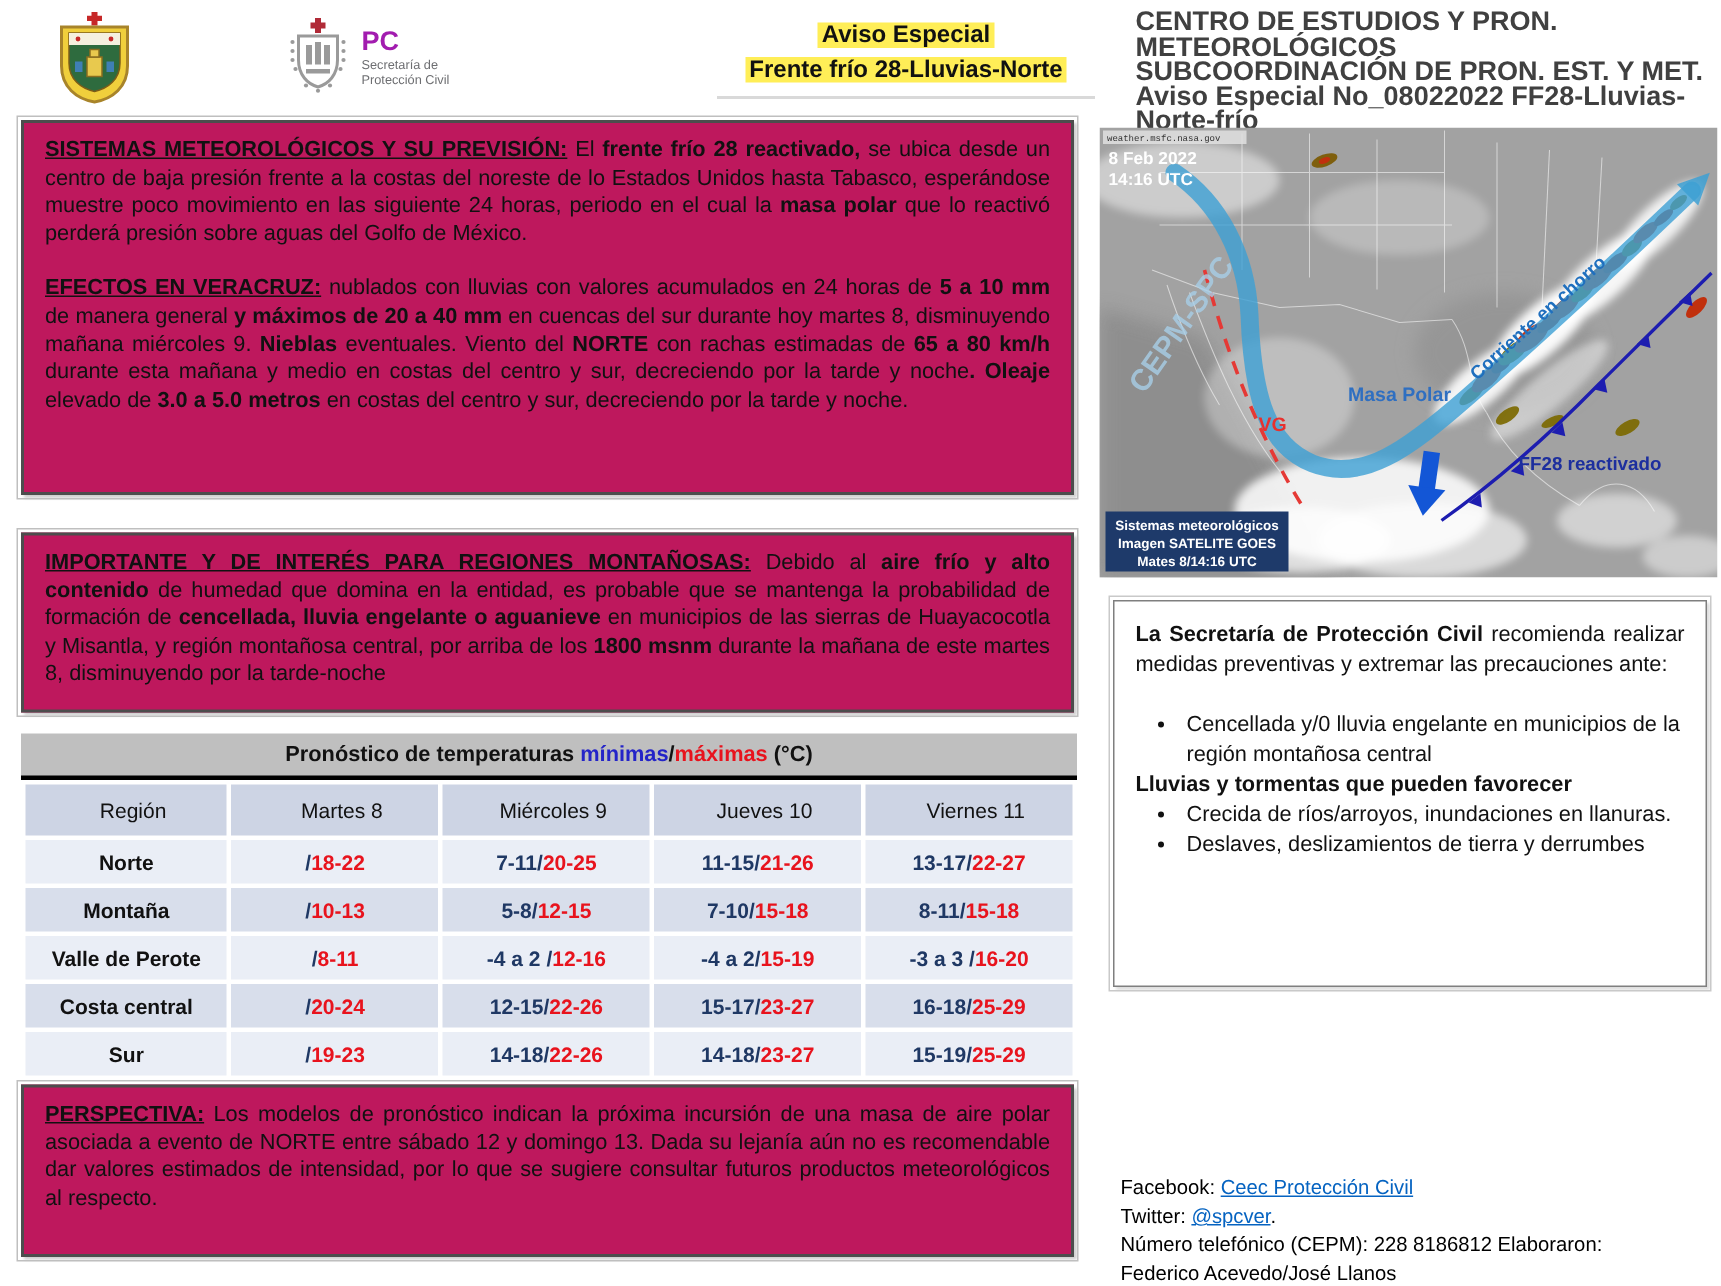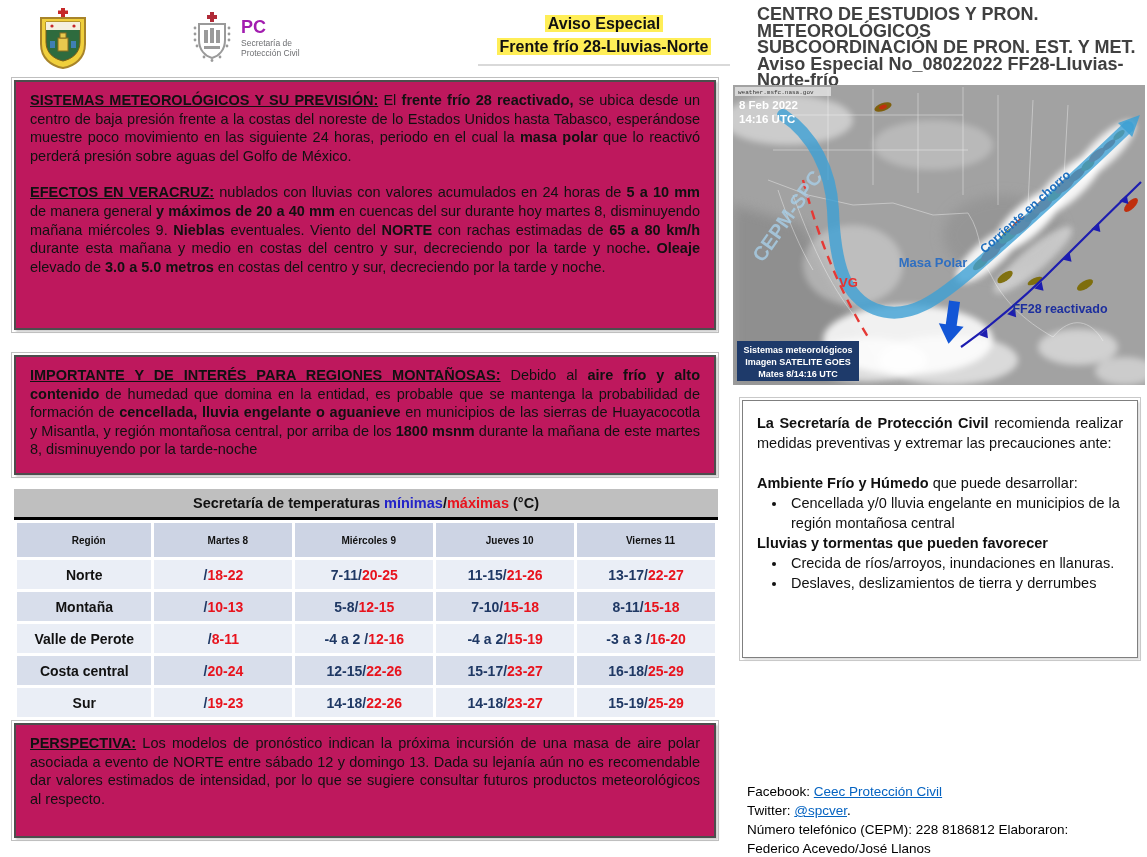--- a/index.html
+++ b/index.html
@@ -35,21 +35,21 @@
   .box2{top:355px;height:120px;}
   .box3{top:723px;height:115px;}
 
   
   .tblwrap{position:absolute;left:14px;top:489px;width:704px;}
   .tbl-band{background:var(--band_bg,#bfbfbf);border-bottom:3px solid #000;
             height:28px;line-height:28px;text-align:center;
             font-size:14.5px;font-weight:bold;}
   table.temps{width:100%;border-collapse:separate;border-spacing:3px;background:#fff;}
   table.temps th{background:var(--colhead_bg,#cdd4e4);height:32px;
-                 font-size:10px;font-weight:bold;padding-left:10px;}
+                 font-size:14px;font-weight:normal;padding-left:10px;}
   table.temps td{height:27px;text-align:center;font-size:14px;font-weight:bold;}
   tr.row-light td{background:var(--row_light,#eaeef6);}
   tr.row-med td{background:var(--row_med,#d8deeb);}
   .tmin{color:var(--tmin,#1f3864);}
   .tmax{color:var(--tmax,#e8131d);}
   col.c-region{width:19.6%;} col.c-day{width:20.1%;}
 
   
   .sat{position:absolute;left:733px;top:85px;width:352px;height:300px;}
   .sat svg{display:block;}
@@ -138,21 +138,21 @@
   <div class="lbox box1">
     <p class="sp"><span class="seg-bu">SISTEMAS METEOROLÓGICOS Y SU PREVISIÓN:</span><span> El </span><span class="seg-b">frente frío 28 reactivado,</span><span> se ubica desde un centro de baja presión frente a la costas del noreste de lo Estados Unidos hasta Tabasco, esperándose muestre poco movimiento en las siguiente 24 horas, periodo en el cual la </span><span class="seg-b">masa polar</span><span> que lo reactivó perderá presión sobre aguas del Golfo de México.</span></p>
     <p><span class="seg-bu">EFECTOS EN VERACRUZ:</span><span> nublados con lluvias con valores acumulados en 24 horas de </span><span class="seg-b">5 a 10 mm</span><span> de manera general </span><span class="seg-b">y máximos de 20 a 40 mm</span><span> en cuencas del sur durante hoy martes 8, disminuyendo mañana miércoles 9. </span><span class="seg-b">Nieblas</span><span> eventuales. Viento del </span><span class="seg-b">NORTE</span><span> con rachas estimadas de </span><span class="seg-b">65 a 80 km/h</span><span> durante esta mañana y medio en costas del centro y sur, decreciendo por la tarde y noche</span><span class="seg-b">. Oleaje</span><span> elevado de </span><span class="seg-b">3.0 a 5.0 metros</span><span> en costas del centro y sur, decreciendo por la tarde y noche.</span></p>
   </div>
 
   <div class="lbox box2">
     <p><span class="seg-bu">IMPORTANTE Y DE INTERÉS PARA REGIONES MONTAÑOSAS:</span><span> Debido al </span><span class="seg-b">aire frío y alto contenido</span><span> de humedad que domina en la entidad, es probable que se mantenga la probabilidad de formación de </span><span class="seg-b">cencellada, lluvia engelante o aguanieve</span><span>  en  municipios de las sierras de Huayacocotla y Misantla, y región montañosa central, por arriba de los </span><span class="seg-b">1800 msnm</span><span> durante la mañana de este martes 8, disminuyendo por la tarde-noche</span></p>
   </div>
 
   <div class="tblwrap">
-    <div class="tbl-band"><span>Secretaría de temperaturas </span><span style="color: rgb(36, 36, 200);">mínimas</span><span>/</span><span style="color: rgb(232, 19, 29);">máximas</span><span> (°C)</span></div>
+    <div class="tbl-band"><span>Pronóstico de temperaturas </span><span style="color: rgb(36, 36, 200);">mínimas</span><span>/</span><span style="color: rgb(232, 19, 29);">máximas</span><span> (°C)</span></div>
     <table class="temps">
       <colgroup>
         <col class="c-region">
           <col class="c-day">
           <col class="c-day">
           <col class="c-day">
           <col class="c-day">
       </colgroup>
       <thead>
         <tr>
@@ -331,21 +331,20 @@
         <text x="65" y="268" text-anchor="middle" font-size="9" font-weight="bold" fill="#fff">Sistemas meteorológicos</text>
         <text x="65" y="280" text-anchor="middle" font-size="9" font-weight="bold" fill="#fff">Imagen SATELITE GOES</text>
         <text x="65" y="292" text-anchor="middle" font-size="9" font-weight="bold" fill="#fff">Mates 8/14:16 UTC</text>
       </g>
     </svg>
   </div>
 
   <div class="rec">
     <p><span class="seg-b">La Secretaría de Protección Civil</span><span> recomienda realizar medidas preventivas y extremar las precauciones ante:</span></p>
     <div>
-        <div class="rec-head"><span class="seg-b">Ambiente Frío y Húmedo</span><span> que puede desarrollar:</span></div>
         <ul class="rec-list">
           <li>Cencellada y/0 lluvia engelante en municipios de la región montañosa central</li>
         </ul>
         <div class="rec-head"><span class="seg-b">Lluvias y tormentas que pueden favorecer</span></div>
         <ul class="rec-list">
           <li>Crecida de ríos/arroyos, inundaciones en llanuras.</li>
           <li>Deslaves, deslizamientos de tierra y derrumbes</li>
         </ul>
       </div>
   </div>

